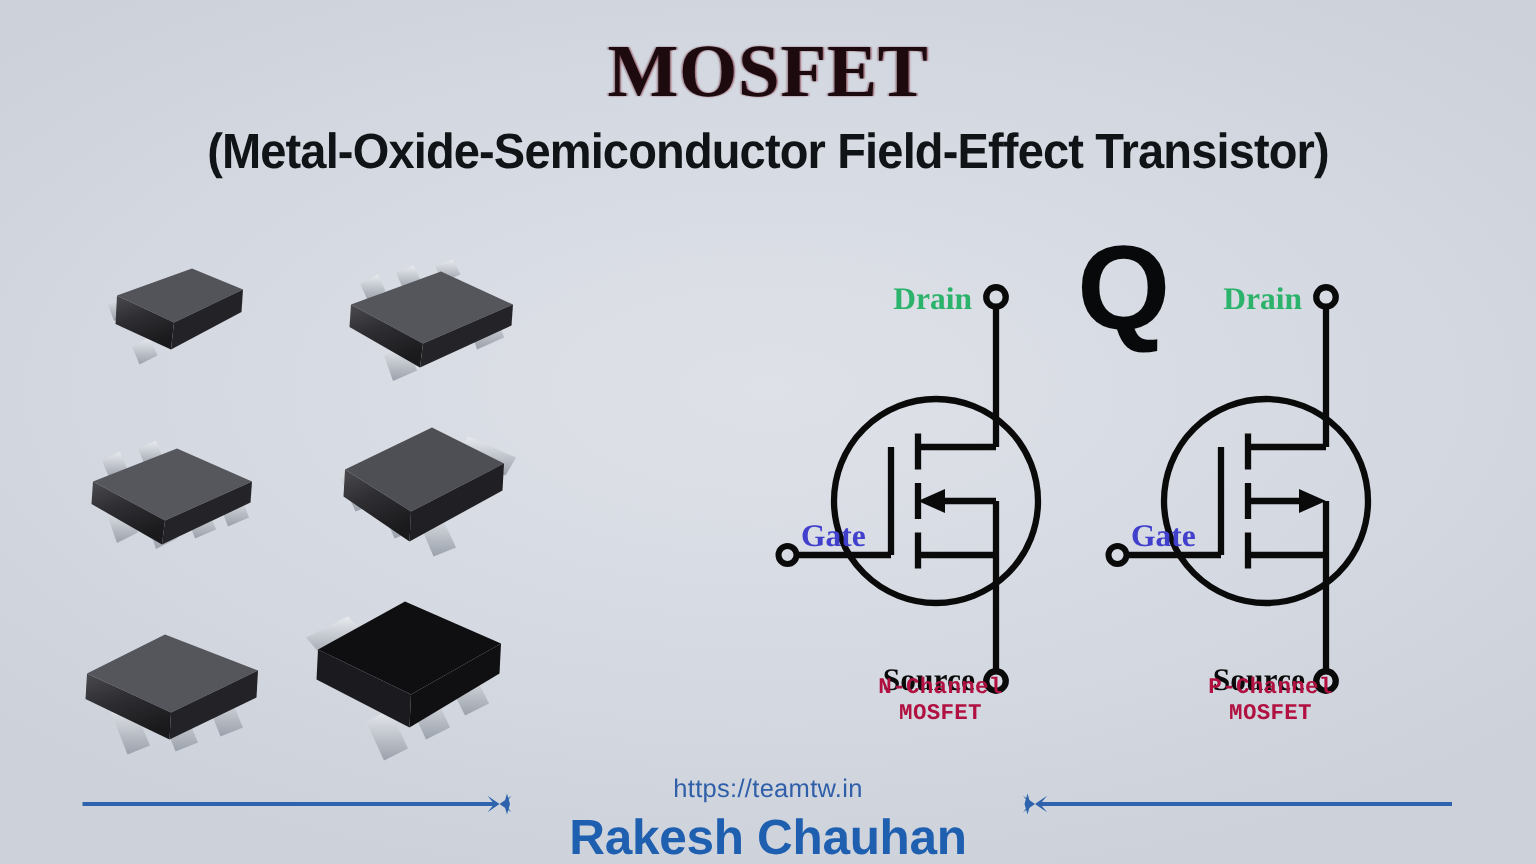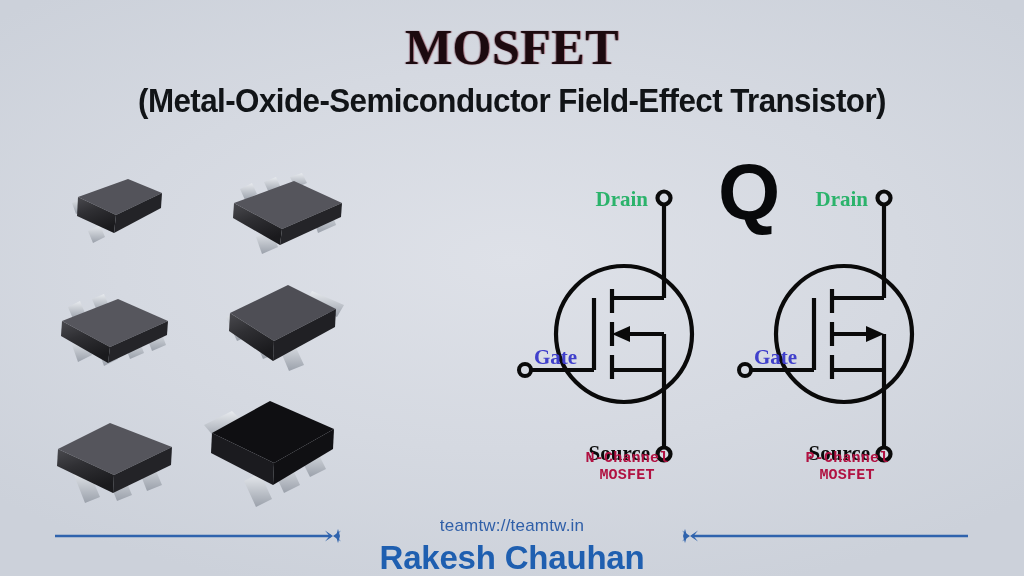--- a/index.html
+++ b/index.html
@@ -331,16 +331,16 @@
     </svg>
   </div>
   <div class="rule" id="rule-right">
     <svg width="290" height="14" viewBox="0 0 290 14">
       <line x1="14" y1="7" x2="290" y2="7" stroke="#2f63ad" stroke-width="2.6"></line>
       <path d="M12 7 L4 1.5 L8.5 7 L4 12.5 Z M12 7 L20 1.5 L15.5 7 L20 12.5 Z" fill="#2f63ad"></path>
       <path d="M9 7 L7 0 L5 7 L7 14 Z" fill="#2f63ad"></path>
     </svg>
   </div>
 
-  <div id="footer-url">teamtw://teamtw.in</div>
+  <div id="footer-url">https://teamtw.in</div>
   <div id="footer-name">Rakesh Chauhan</div>
 
 </div>
 
 </body></html>

